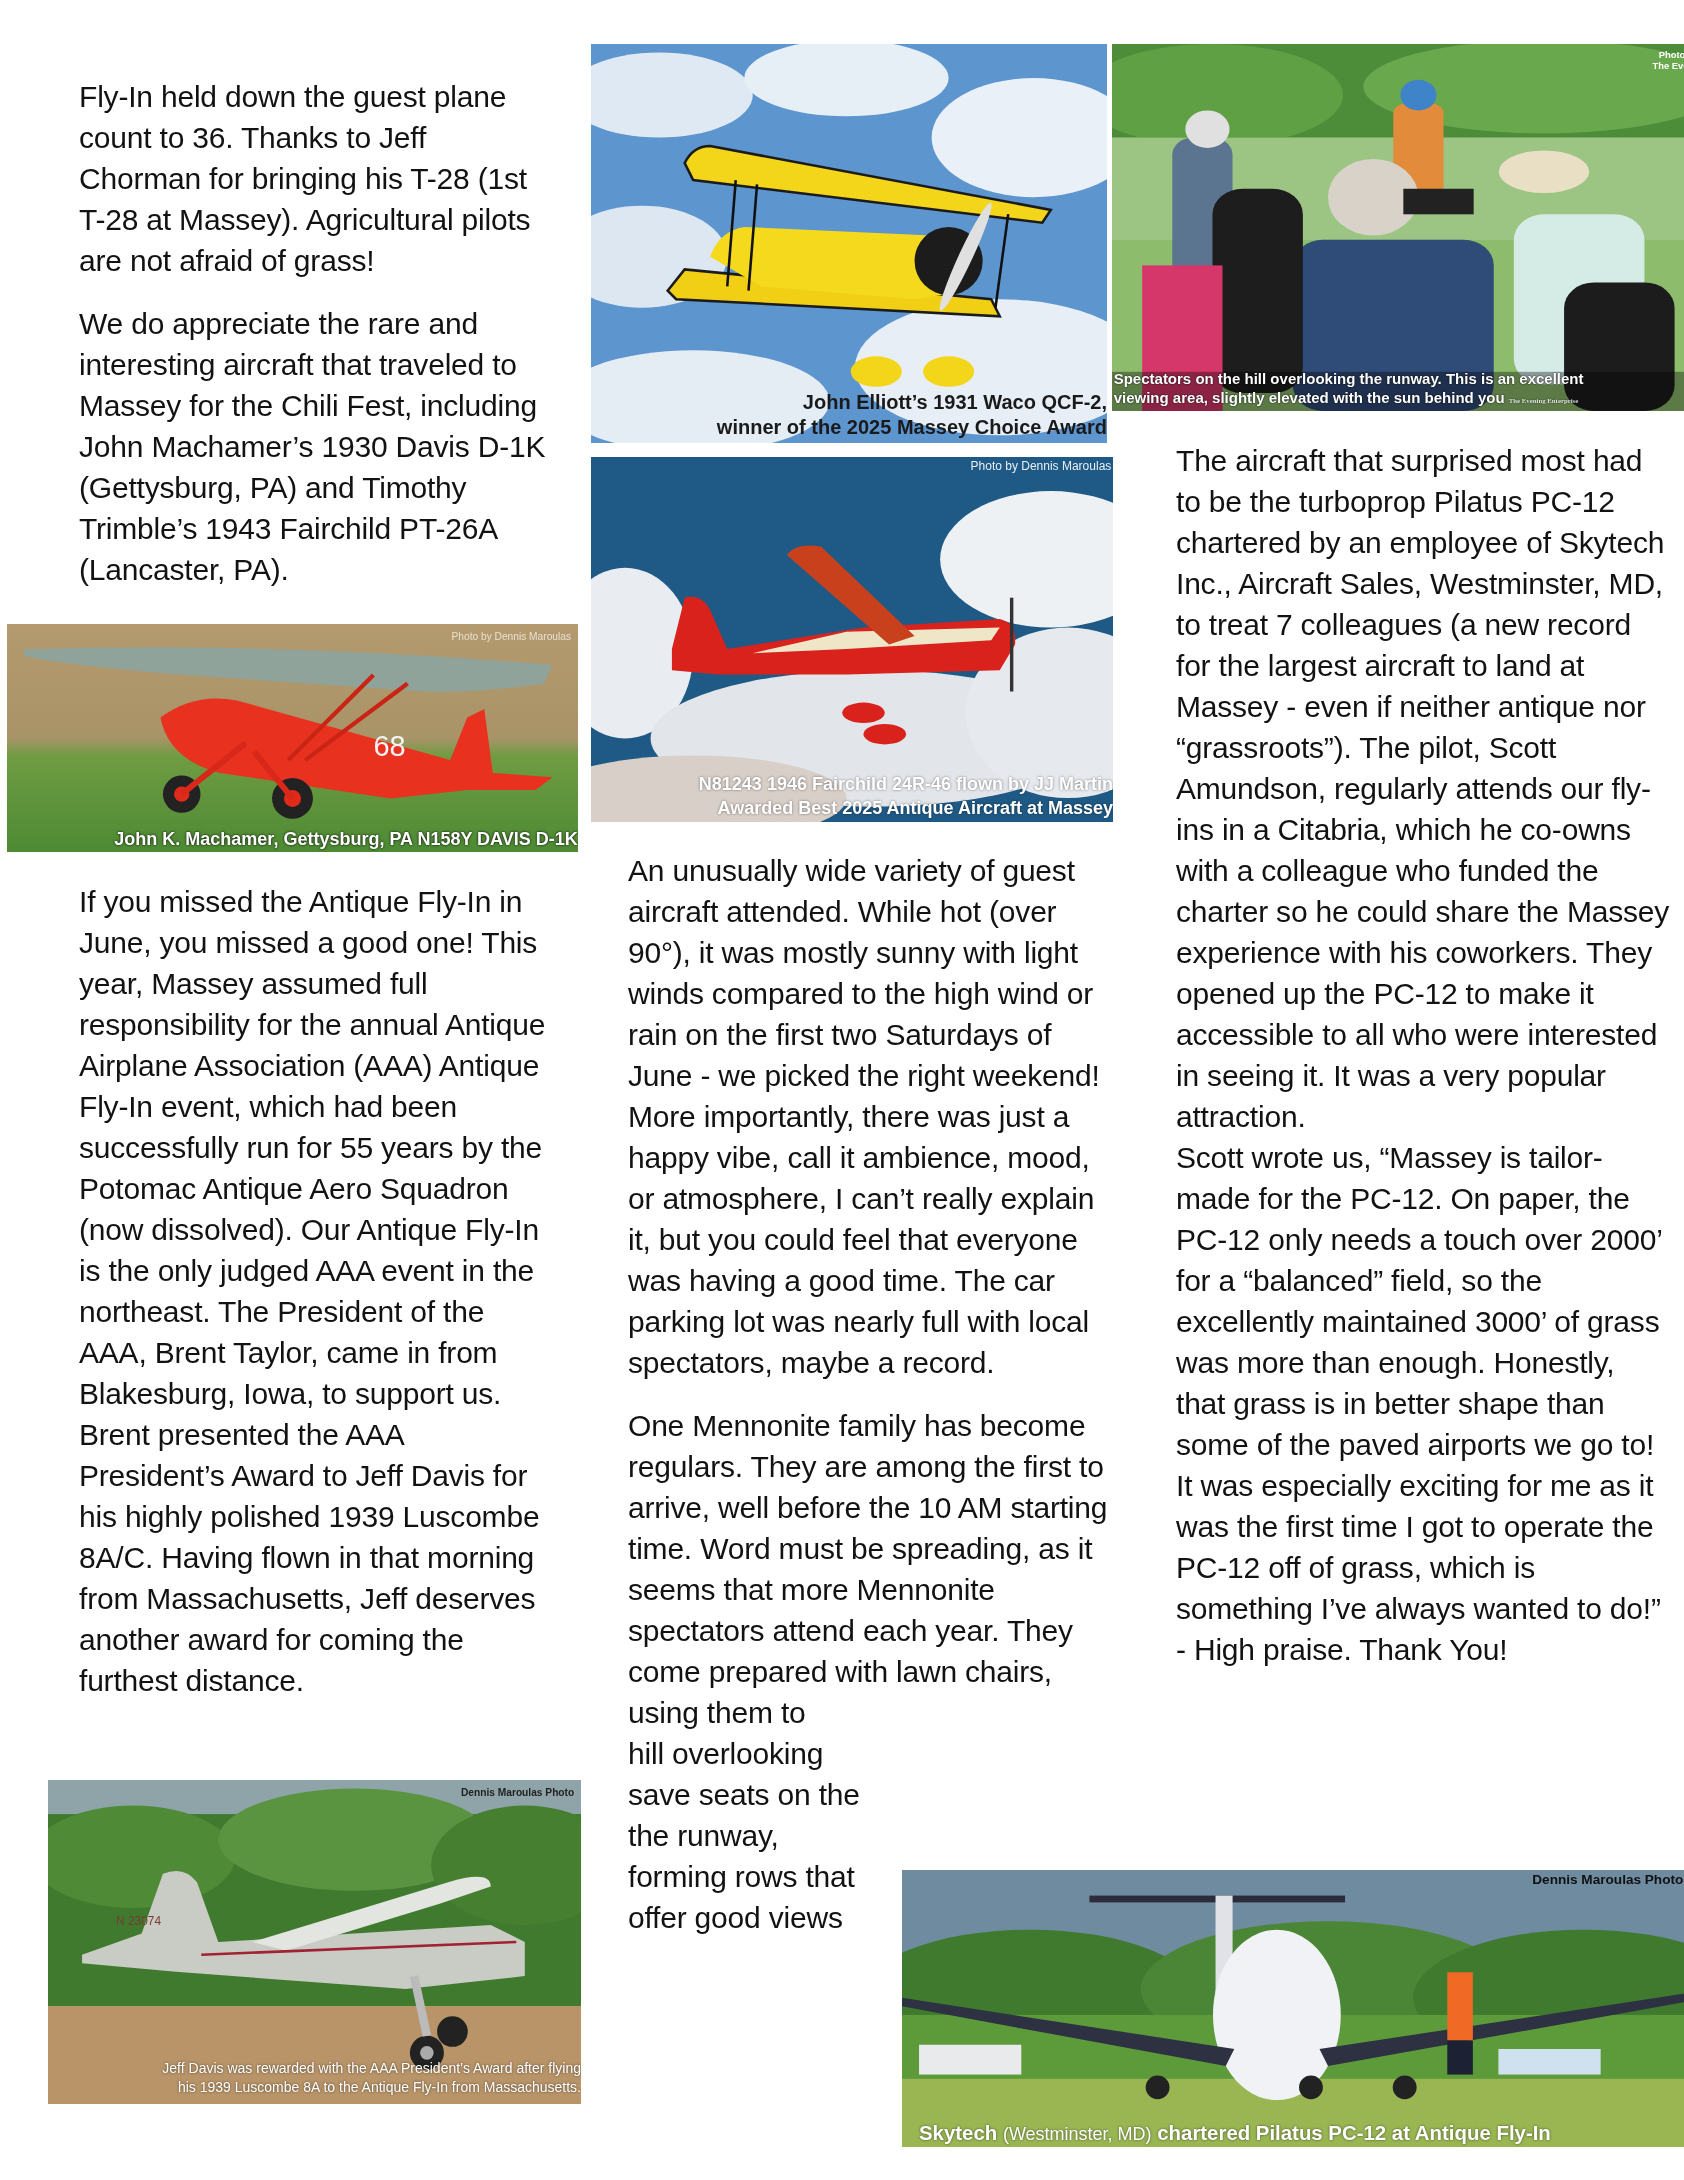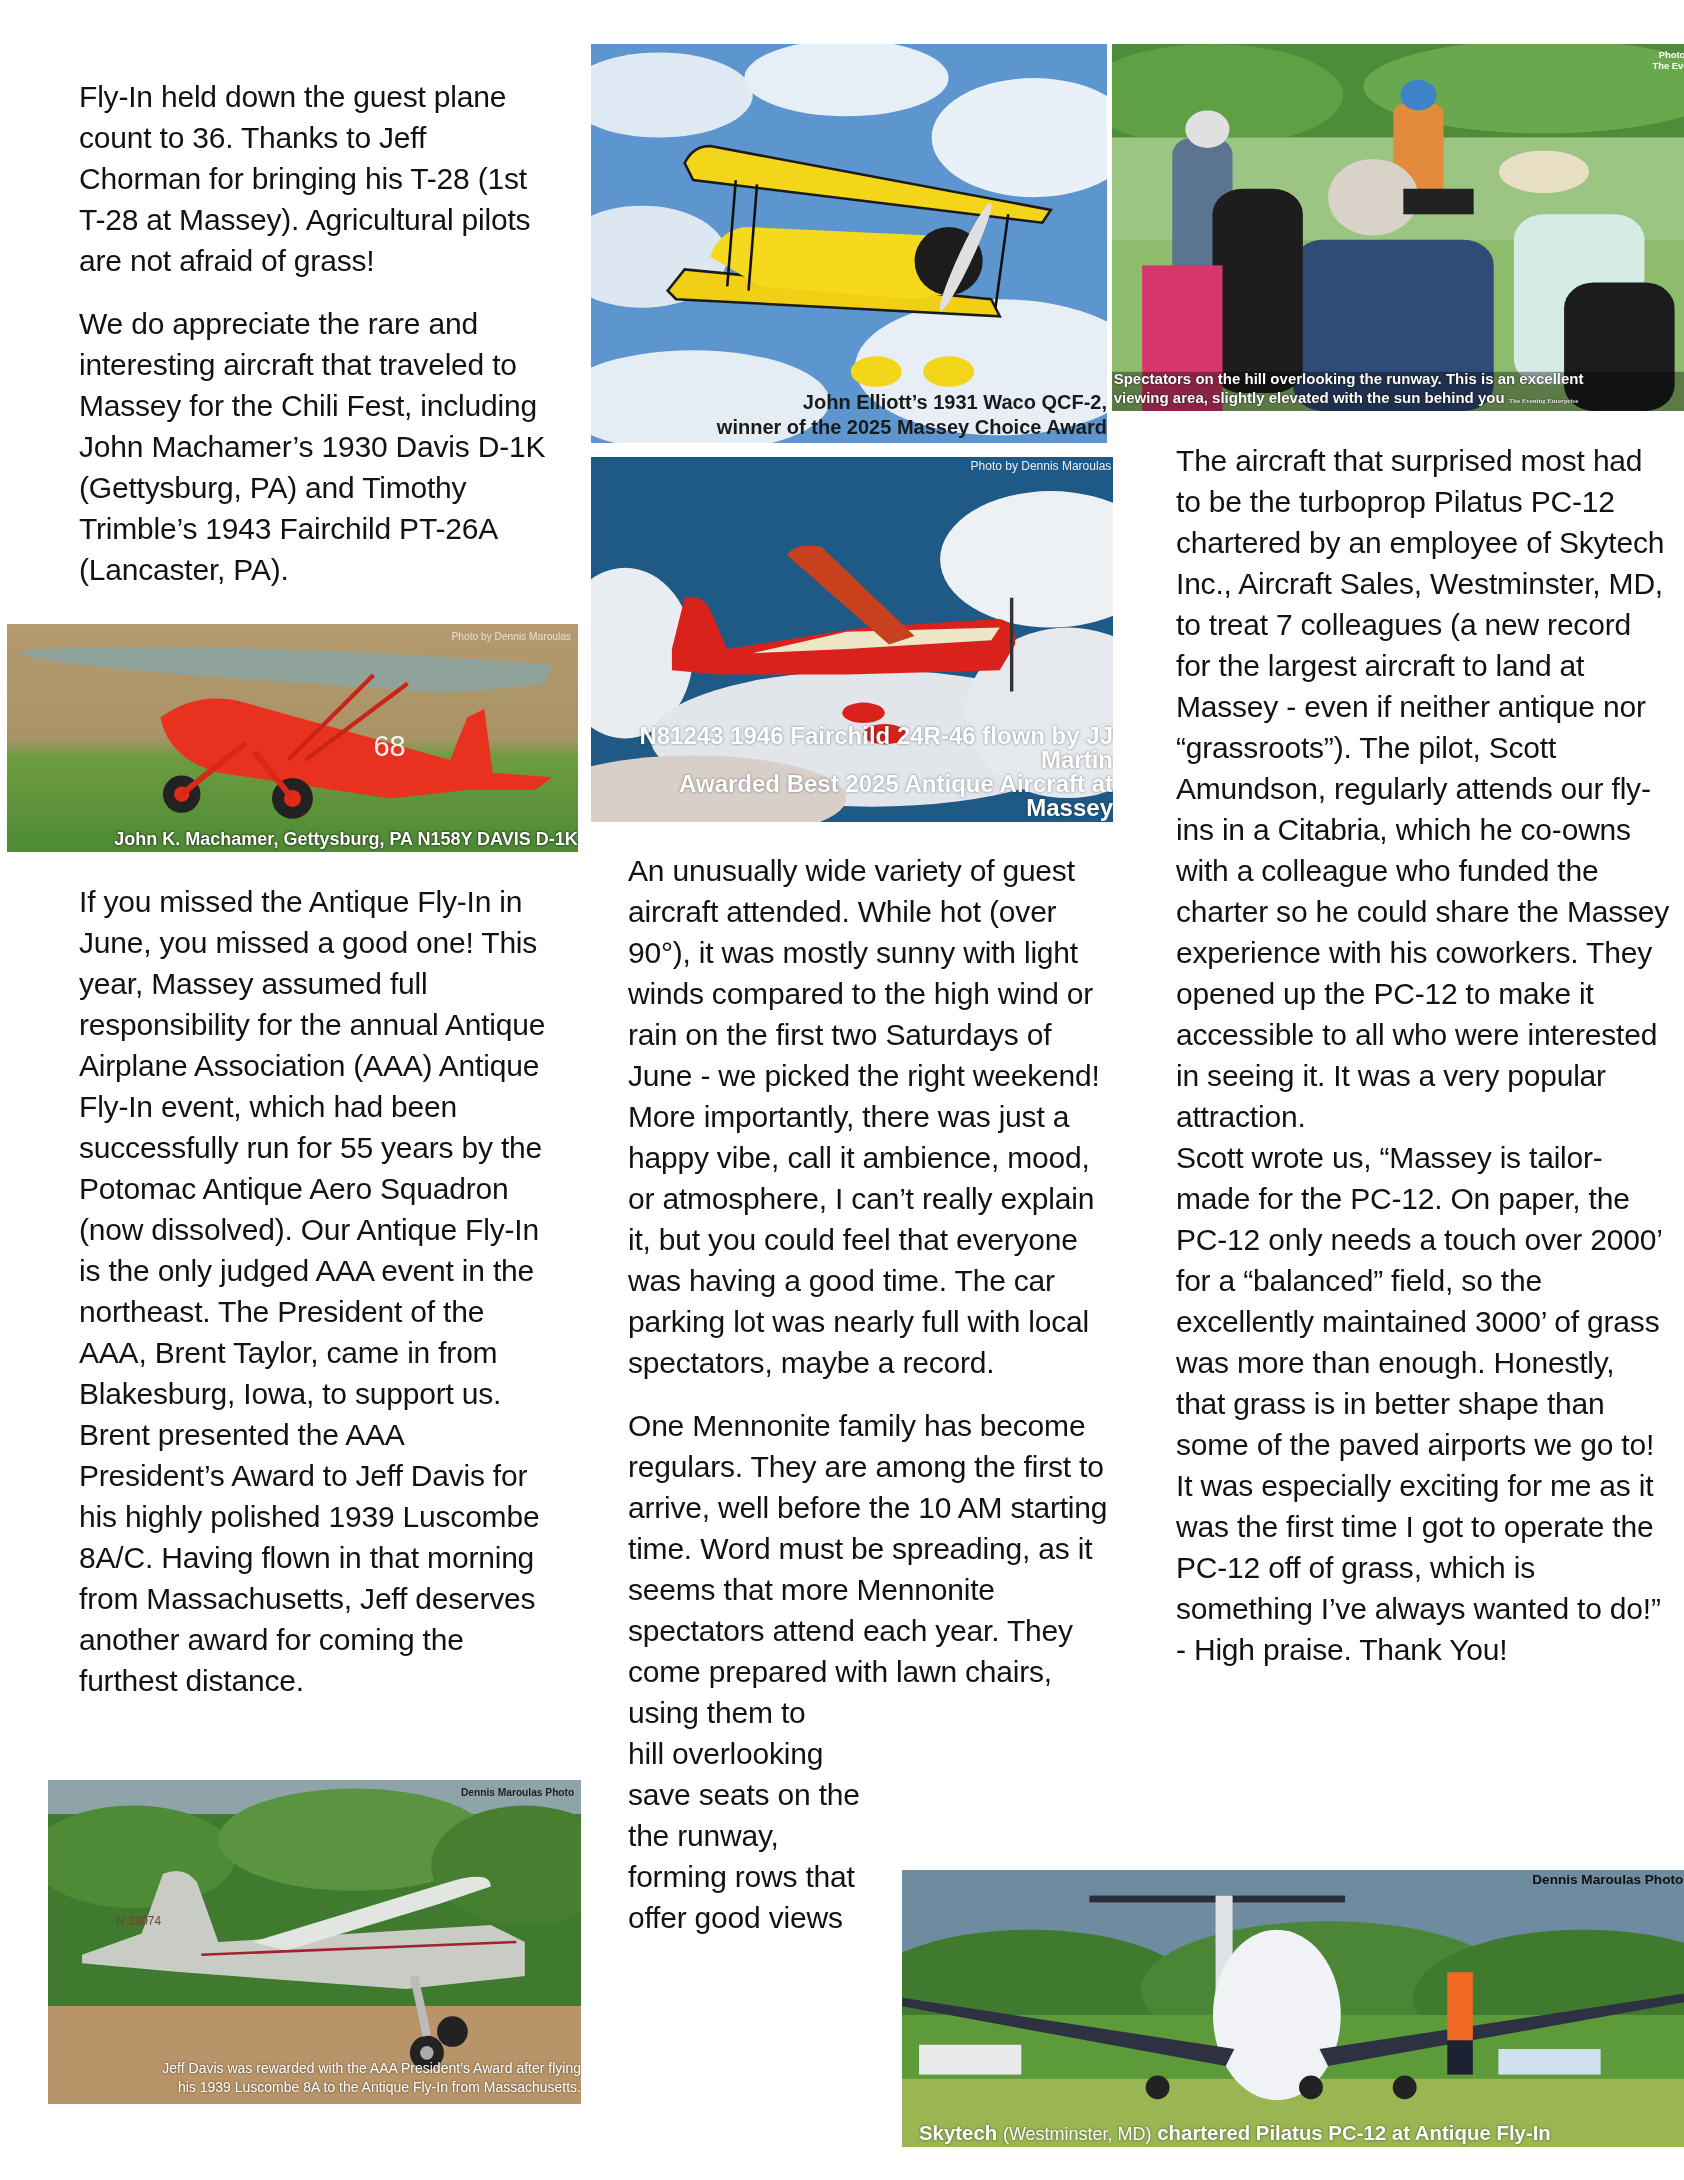--- a/index.html
+++ b/index.html
@@ -142,21 +142,21 @@
     <ellipse cx="560" cy="300" rx="120" ry="100" fill="#e6eaee"></ellipse>
     <ellipse cx="120" cy="400" rx="180" ry="50" fill="#d9cfc9"></ellipse>
     <path d="M95 225 L110 165 Q130 160 140 180 L160 225 L320 200 L480 190 Q500 195 498 220 L480 250 L300 255 L150 255 L95 250 Z" fill="#d9221c"></path>
     <path d="M190 230 L300 205 L480 200 L470 215 L300 225 Z" fill="#efe6c8"></path>
     <path d="M230 115 Q240 100 270 105 L380 210 L350 220 Z" fill="#c8411c"></path>
     <ellipse cx="320" cy="300" rx="25" ry="12" fill="#d9221c"></ellipse>
     <ellipse cx="345" cy="325" rx="25" ry="12" fill="#d9221c"></ellipse>
     <rect x="492" y="165" width="4" height="110" fill="#333"></rect>
   </svg>
   <div class="credit" style="color:#e8eef4; font-weight:normal; font-size:12px; top:1.7px; right:1.7px;">Photo by Dennis Maroulas</div>
-  <div class="cap" style="bottom:1.7px; color:#fff; font-size:24px; line-height:24px; text-shadow:0 0 2.6px rgba(0,0,0,0.5);">
+  <div class="cap" style="bottom:1.7px; color:#fff; font-size:18px; line-height:24px; text-shadow:0 0 2.6px rgba(0,0,0,0.5);">
     <div>N81243 1946 Fairchild 24R-46 flown by JJ Martin</div>
     <div>Awarded Best 2025 Antique Aircraft at Massey</div>
   </div>
 </div>
 
 <div class="txt" style="left:628px; top:850px; width:481px;">
   <p>An unusually wide variety of guest aircraft attended. While hot (over 90°), it was mostly sunny with light winds compared to the high wind or rain on the first two Saturdays of June - we picked the right weekend! More importantly, there was just a happy vibe, call it ambience, mood, or atmosphere, I can’t really explain it, but you could feel that everyone was having a good time. The car parking lot was nearly full with local spectators, maybe a record.</p>
   <p>One Mennonite family has become regulars. They are among the first to arrive, well before the 10 AM starting time. Word must be spreading, as it seems that more Mennonite spectators attend each year. They come prepared with lawn chairs,</p>
   <div>
     <div>using them to</div>

